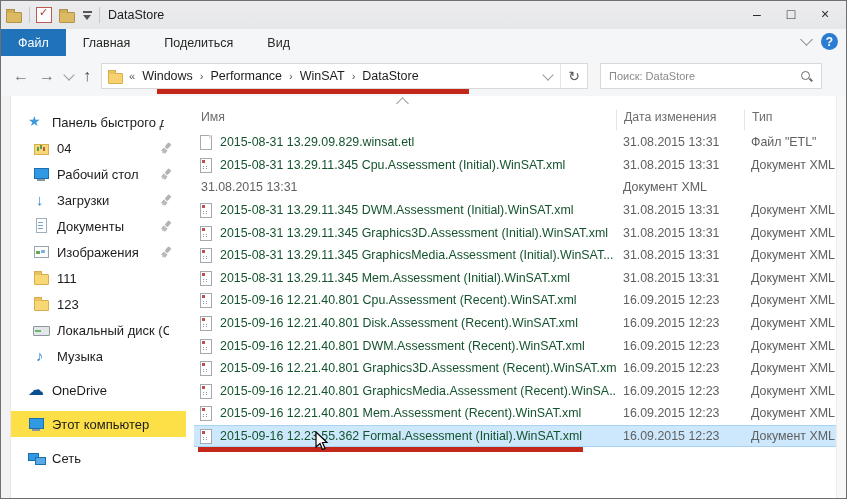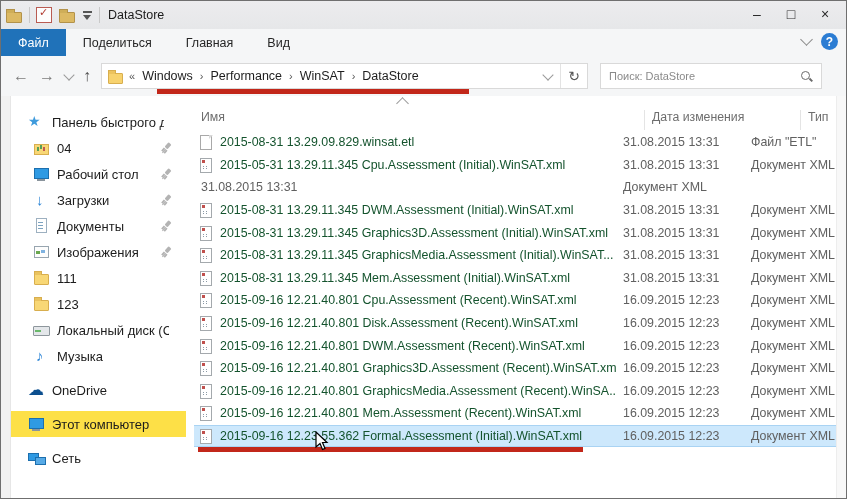--- a/index.html
+++ b/index.html
@@ -79,21 +79,21 @@
   .ic-network::before{content:"";position:absolute;left:0;top:3px;width:9px;height:6px;background:#2f9ae3;border:1px solid #1c6fae;}
   .ic-network::after{content:"";position:absolute;left:7px;top:7px;width:9px;height:6px;background:#57aae6;border:1px solid #1c6fae;}
   
   .ic-etl::before{content:"";position:absolute;left:2px;top:1px;width:10px;height:13px;background:#fff;border:1px solid #a9a9a9;}
   .ic-etl::after{content:"";position:absolute;right:2px;top:1px;border-left:4px solid #d9d9d9;border-bottom:4px solid transparent;}
   .ic-xml::before{content:"";position:absolute;left:2px;top:1px;width:10px;height:13px;background:#fff;border:1px solid #a4a9ad;}
   .ic-xml::after{content:"";position:absolute;left:4px;top:3px;width:3px;height:3px;background:#c0504d;box-shadow:0 5px 0 -1px #8b9aa6,0 7px 0 -1px #8b9aa6,3px 5px 0 -1px #8b9aa6,3px 7px 0 -1px #8b9aa6;}
   
   .filepane{position:absolute;left:185px;top:0;right:0;bottom:0;}
   .list-scroll{position:absolute;right:0;top:0;bottom:0;width:9px;background:#f8f8f8;border-left:1px solid #ededed;}
-  .cols-header{position:absolute;left:8px;top:0;right:10px;height:34px;display:grid;grid-template-columns:422px 128px auto;align-items:end;font-size:12.3px;color:#6d6d6d;gap:28px;}
+  .cols-header{position:absolute;left:8px;top:0;right:10px;height:34px;display:grid;grid-template-columns:422px 128px auto;align-items:end;font-size:12.3px;color:#6d6d6d;}
   .col-h{padding:0 0 6px 7px;}
   .col-h.b{border-left:1px solid #e4e4e4;}
   .sortchev{position:absolute;left:212px;top:3px;width:8px;height:8px;border-left:1.5px solid #9a9a9a;border-top:1.5px solid #9a9a9a;transform:rotate(45deg);}
   .rows{position:absolute;left:8px;top:35px;right:10px;}
   .frow{height:22.6px;display:grid;grid-template-columns:422px 128px auto;align-items:center;font-size:12.4px;box-sizing:border-box;}
   .frow .name{display:flex;align-items:center;gap:5px;color:#14532d;white-space:nowrap;overflow:hidden;padding-left:4px;}
   .frow .date,.frow .type{color:#606060;padding-left:7px;white-space:nowrap;}
   .frow.sel{background:#cde8fc;border-top:1px solid #a9d3f3;border-bottom:1px solid #a9d3f3;}
   
   .annot{position:absolute;height:5px;background:#c2271a;z-index:50;}
@@ -116,22 +116,22 @@
     <span class="win-title">DataStore</span>
     <div class="caption">
       <span class="cap-btn">–</span>
       <span class="cap-btn">□</span>
       <span class="cap-btn">×</span>
     </div>
   </div>
 
   <div class="tabs">
     <span class="tab active">Файл</span>
+    <span class="tab">Главная</span>
     <span class="tab">Поделиться</span>
-    <span class="tab">Главная</span>
     <span class="tab">Вид</span>
   </div>
   <div class="ribbon-right">
     <span class="collapse-chev"></span>
     <span class="help-circle">?</span>
   </div>
 
   <div class="navbar">
     <div class="nav-arrows">
       <span class="nav-glyph">←</span>
@@ -238,21 +238,21 @@
             <span class="name">
               <span class="ic ic-etl"></span>
               <span>2015-08-31 13.29.09.829.winsat.etl</span>
             </span>
             <span class="date">31.08.2015 13:31</span>
             <span class="type">Файл "ETL"</span>
           </div>
           <div class="frow">
             <span class="name">
               <span class="ic ic-xml"></span>
-              <span>2015-05-31 13.29.11.345 Cpu.Assessment (Initial).WinSAT.xml</span>
+              <span>2015-08-31 13.29.11.345 Cpu.Assessment (Initial).WinSAT.xml</span>
             </span>
             <span class="date">31.08.2015 13:31</span>
             <span class="type">Документ XML</span>
           </div>
           <div class="frow">
             <span class="date">31.08.2015 13:31</span>
             <span class="type">Документ XML</span>
           </div>
           <div class="frow">
             <span class="name">

